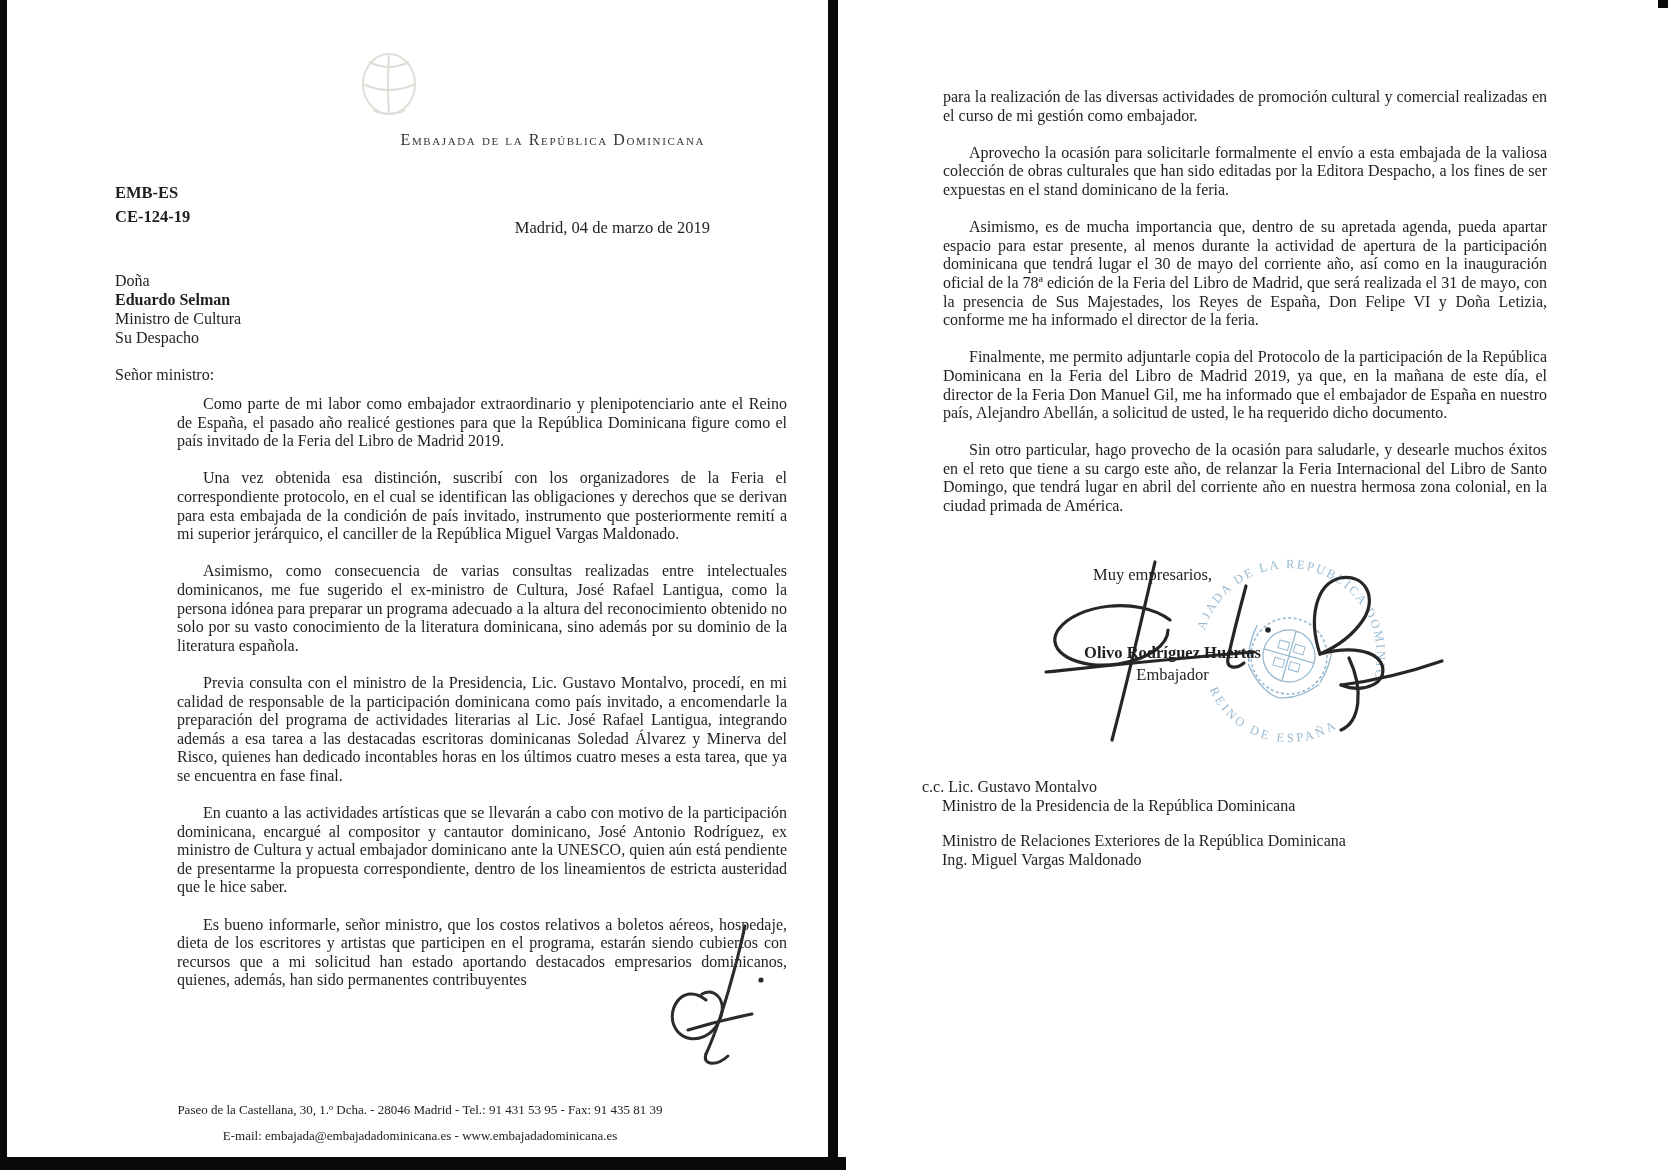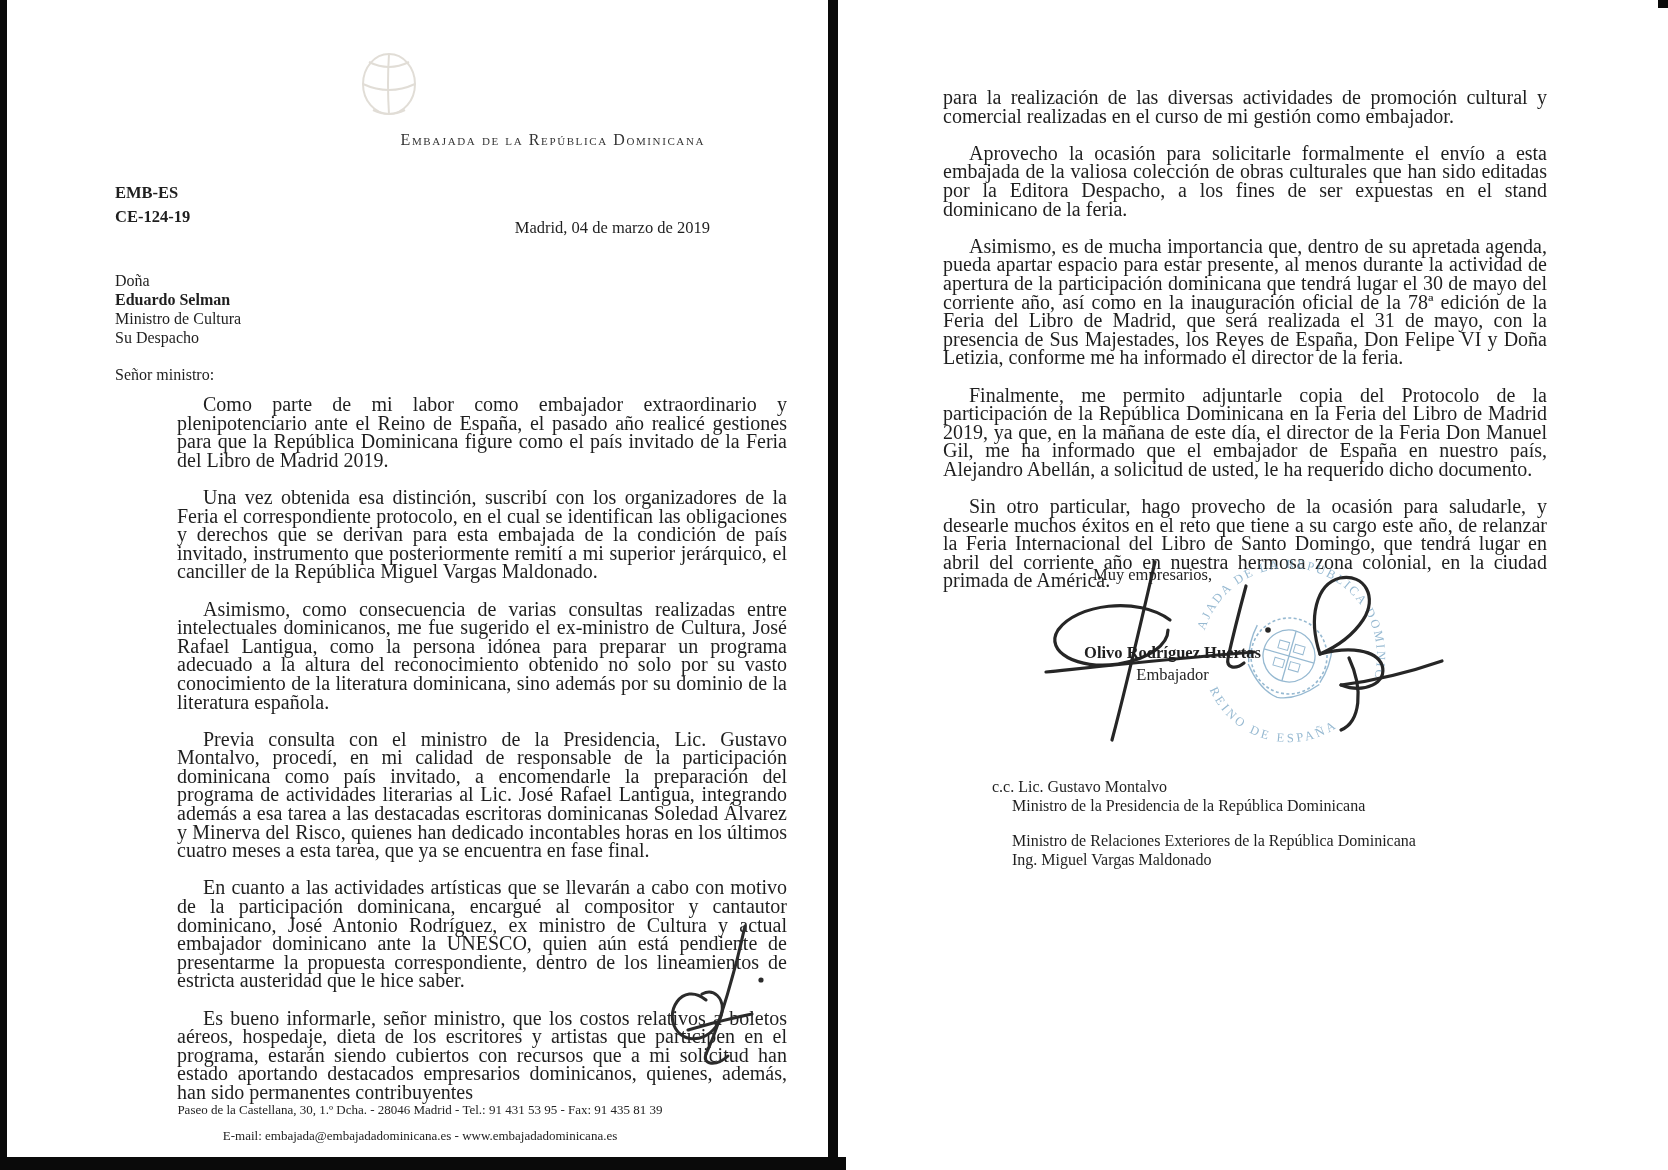--- a/index.html
+++ b/index.html
@@ -5,40 +5,40 @@
   html,body{margin:0;padding:0;background:#e9e9e9;}
   .screen{position:relative;width:1668px;height:1170px;background:#ffffff;overflow:hidden;
           font-family:"Liberation Serif","DejaVu Serif",serif;color:#1f1f1f;}
   
   .edge-left{position:absolute;left:0;top:0;width:7px;height:1170px;background:#0a0a0a;}
   .page-divider{position:absolute;left:828px;top:0;width:10px;height:1170px;background:#0a0a0a;}
   .edge-bottom{position:absolute;left:0;top:1157px;width:846px;height:13px;background:#0a0a0a;}
   .corner-mark{position:absolute;left:1658px;top:0;width:10px;height:8px;background:#0a0a0a;}
 
   .abs{position:absolute;}
-  .body-text{font-size:20px;line-height:18.6px;text-align:justify;}
+  .body-text{font-size:16px;line-height:18.6px;text-align:justify;}
   .body-text p{margin:0 0 18.6px 0;text-indent:26px;}
   .body-text p.no-indent{text-indent:0;}
   .body-text p:last-child{margin-bottom:0;}
 
   .letterhead{left:65px;top:131px;width:640px;text-align:right;font-variant:small-caps;
               font-size:16px;letter-spacing:1.6px;color:#343434;}
   .refblock{left:115px;top:181px;font-weight:bold;font-size:16.5px;line-height:24px;}
   .dateline{left:380px;top:200px;width:330px;text-align:right;font-size:16.5px;margin-top:18px;}
   .addressee{left:115px;top:271px;font-size:16px;line-height:19px;}
   .addressee .bold{font-weight:bold;}
   .salutation{left:115px;top:366px;font-size:16px;}
   .p1-body{left:130px;top:395px;width:610px;margin-left:47px;}
   .p1-footer{left:95px;top:1097px;width:650px;text-align:center;font-size:13px;line-height:26px;color:#222;}
 
   .p2-body{left:943px;top:88px;width:604px;}
   .closing{left:1093px;top:565px;font-size:16.5px;z-index:4;}
   .signer{left:1000px;top:642px;width:345px;text-align:center;line-height:22px;font-size:16.5px;z-index:4;}
   .signer .name{font-weight:bold;}
-  .ccblock{left:992px;top:777px;font-size:16px;line-height:19px;}
+  .ccblock{left:922px;top:777px;font-size:16px;line-height:19px;}
   .ccblock .sub{padding-left:20px;}
   .ccblock .gap{height:16px;}
 
   .crest{left:349px;top:44px;z-index:1;}
   .paraph{left:648px;top:918px;z-index:2;}
   .stamp{left:1180px;top:547px;z-index:1;opacity:0.72;}
   .signature{left:1018px;top:558px;z-index:3;}
 </style>
 </head>
 <body>

